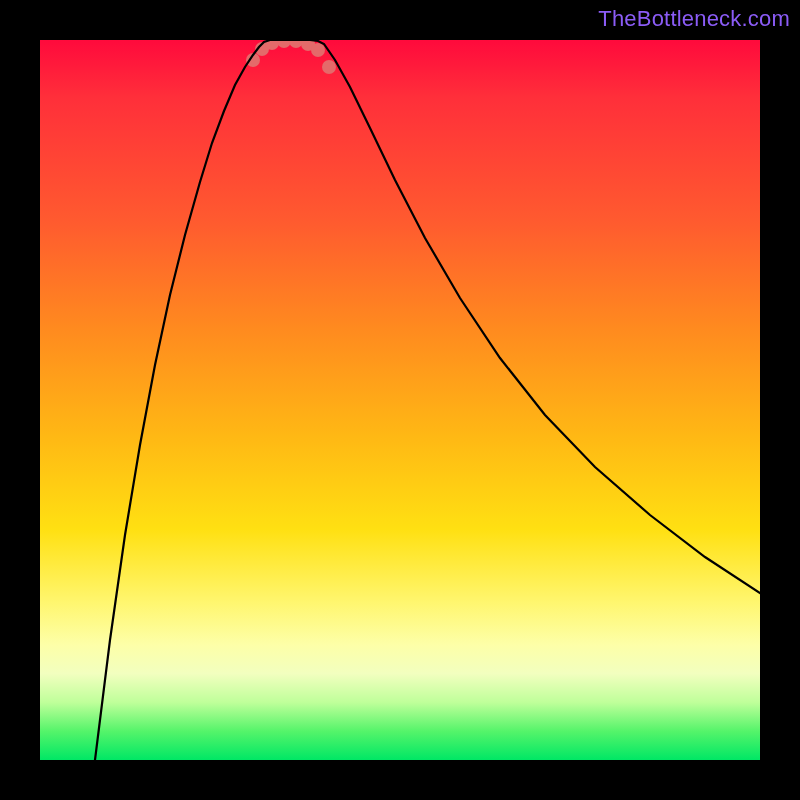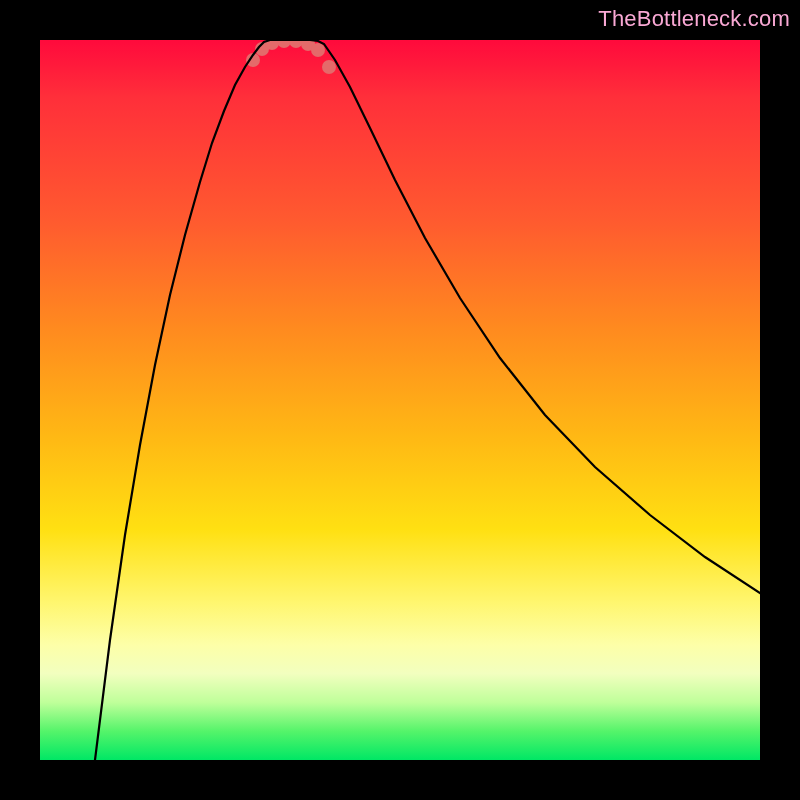--- a/index.html
+++ b/index.html
@@ -39,21 +39,21 @@
       #f2ffbf 88%,
       #bfff9a 92%,
       #55f46a 96%,
       #00e765 100%
     );
   }
   .watermark {
     position: absolute;
     top: 6px;
     right: 10px;
-    color: #f9a8d4;
+    color: #8b5cf6;
     font-size: 22px;
     letter-spacing: 0.2px;
     user-select: none;
   }
   svg.curve {
     position: absolute;
     left: 0;
     top: 0;
     width: 720px;
     height: 720px;

